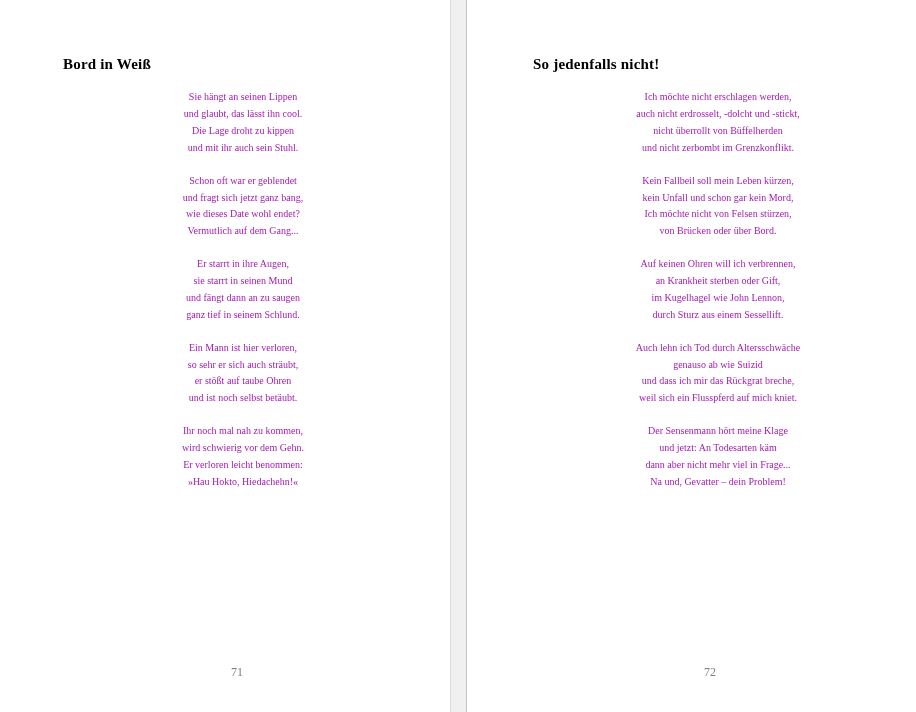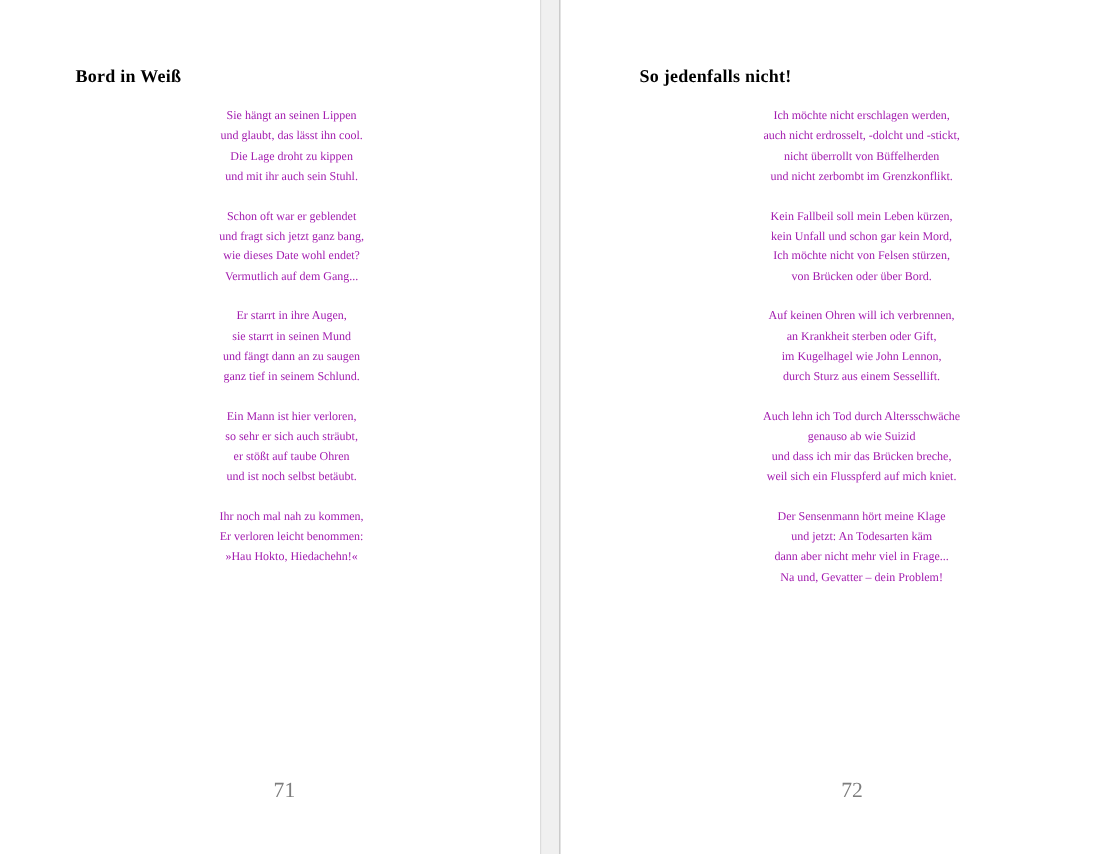--- a/index.html
+++ b/index.html
@@ -53,23 +53,23 @@
   }
   .line {
     font-size: 10px;
     line-height: 16.7px;
     color: #a21caf;
     white-space: nowrap;
     text-align: center;
   }
   .page-number {
     position: absolute;
-    top: 650px;
+    top: 664px;
     text-align: center;
-    font-size: 18px;
+    font-size: 12px;
     line-height: 16px;
     color: #7d7d7d;
   }
   .page-left  .page-number { left: 63px; width: 348px; }
   .page-right .page-number { left: 66px; width: 354px; }
 </style>
 </head>
 <body>
 
 <div class="spread">
@@ -101,20 +101,21 @@
 
       <div class="stanza">
         <div class="line">Ein Mann ist hier verloren,</div>
         <div class="line">so sehr er sich auch sträubt,</div>
         <div class="line">er stößt auf taube Ohren</div>
         <div class="line">und ist noch selbst betäubt.</div>
       </div>
 
       <div class="stanza">
         <div class="line">Ihr noch mal nah zu kommen,</div>
+        <div class="line">wird schwierig vor dem Gehn.</div>
         <div class="line">Er verloren leicht benommen:</div>
         <div class="line">»Hau Hokto, Hiedachehn!«</div>
       </div>
     </div>
 
     <div class="page-number">71</div>
   </section>
 
   <div class="gutter"></div>
 
@@ -139,21 +140,21 @@
       <div class="stanza">
         <div class="line">Auf keinen Ohren will ich verbrennen,</div>
         <div class="line">an Krankheit sterben oder Gift,</div>
         <div class="line">im Kugelhagel wie John Lennon,</div>
         <div class="line">durch Sturz aus einem Sessellift.</div>
       </div>
 
       <div class="stanza">
         <div class="line">Auch lehn ich Tod durch Altersschwäche</div>
         <div class="line">genauso ab wie Suizid</div>
-        <div class="line">und dass ich mir das Brücken breche,</div>
+        <div class="line">und dass ich mir das Rückgrat breche,</div>
         <div class="line">weil sich ein Flusspferd auf mich kniet.</div>
       </div>
 
       <div class="stanza">
         <div class="line">Der Sensenmann hört meine Klage</div>
         <div class="line">und jetzt: An Todesarten käm</div>
         <div class="line">dann aber nicht mehr viel in Frage...</div>
         <div class="line">Na und, Gevatter – dein Problem!</div>
       </div>
     </div>

